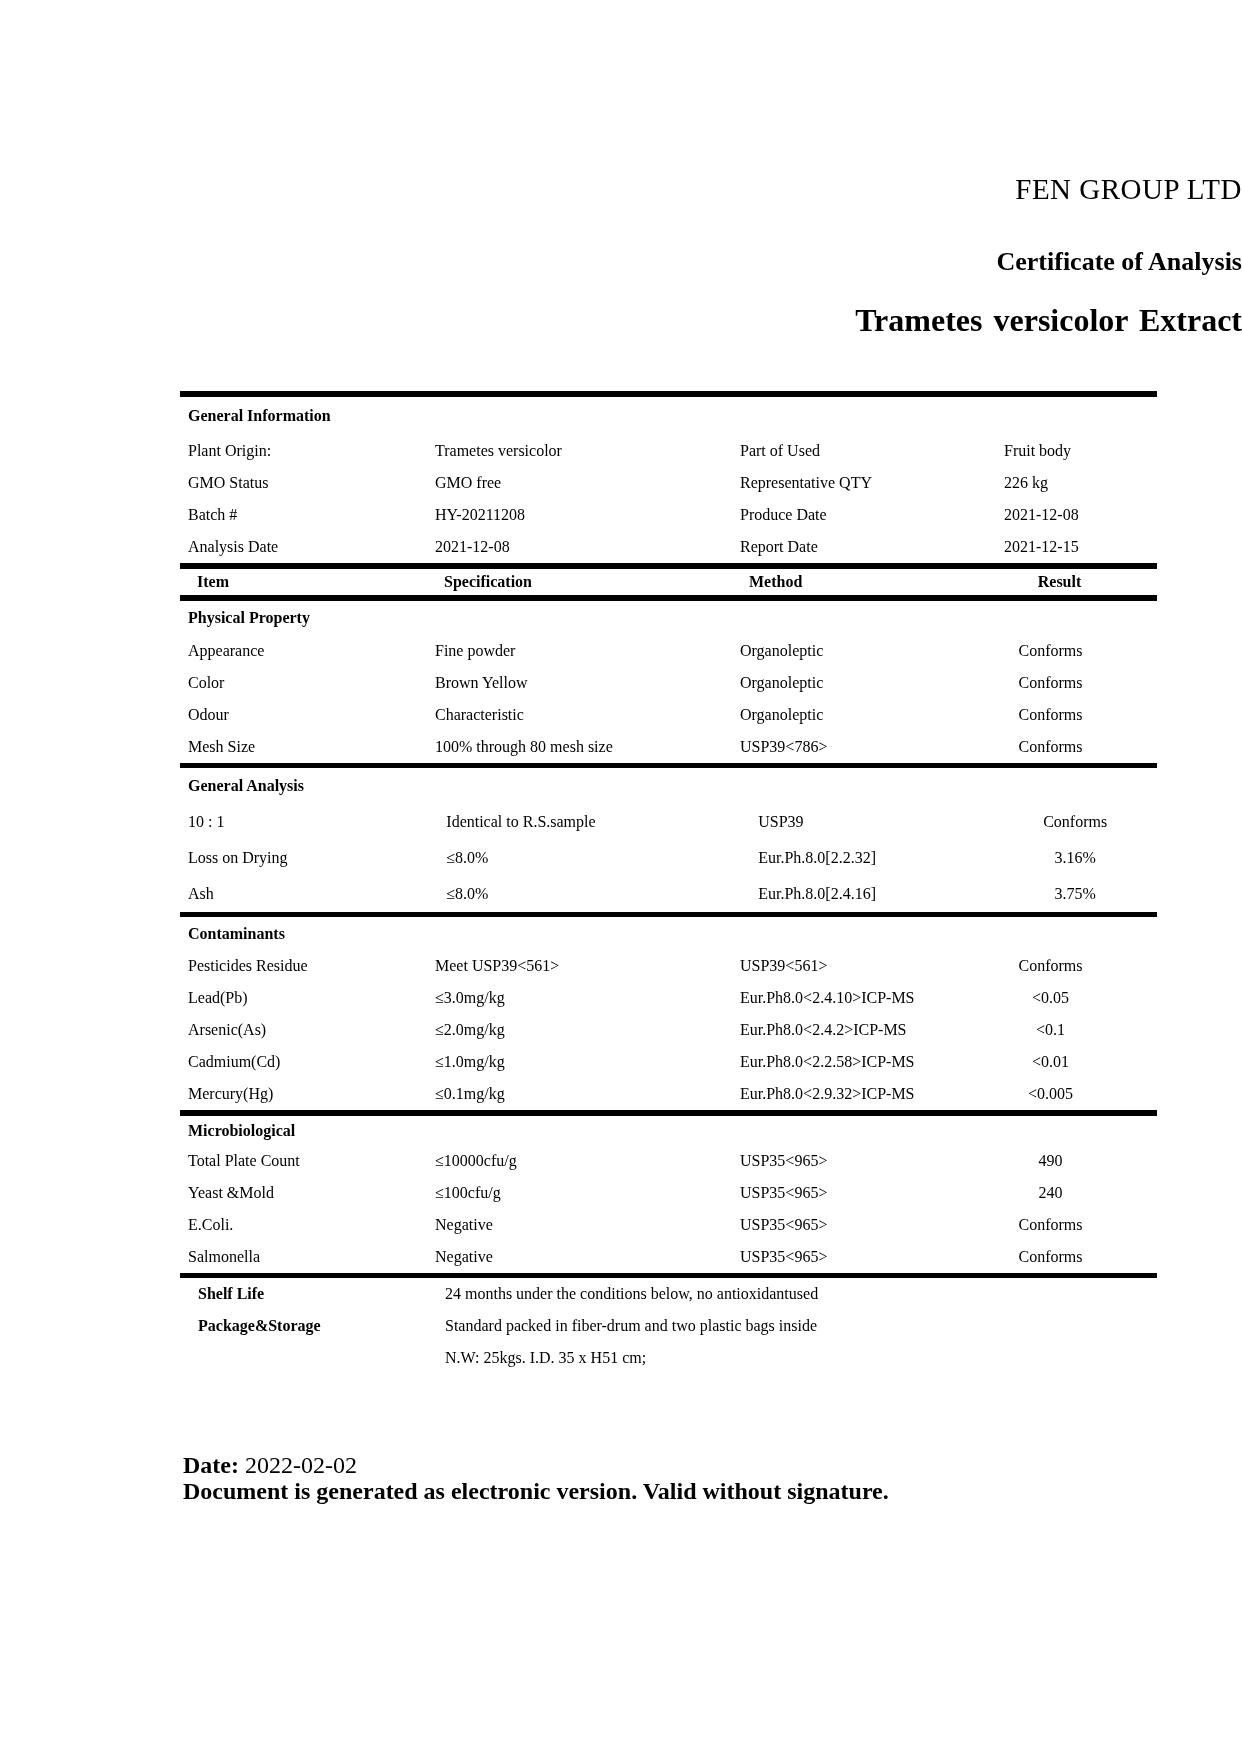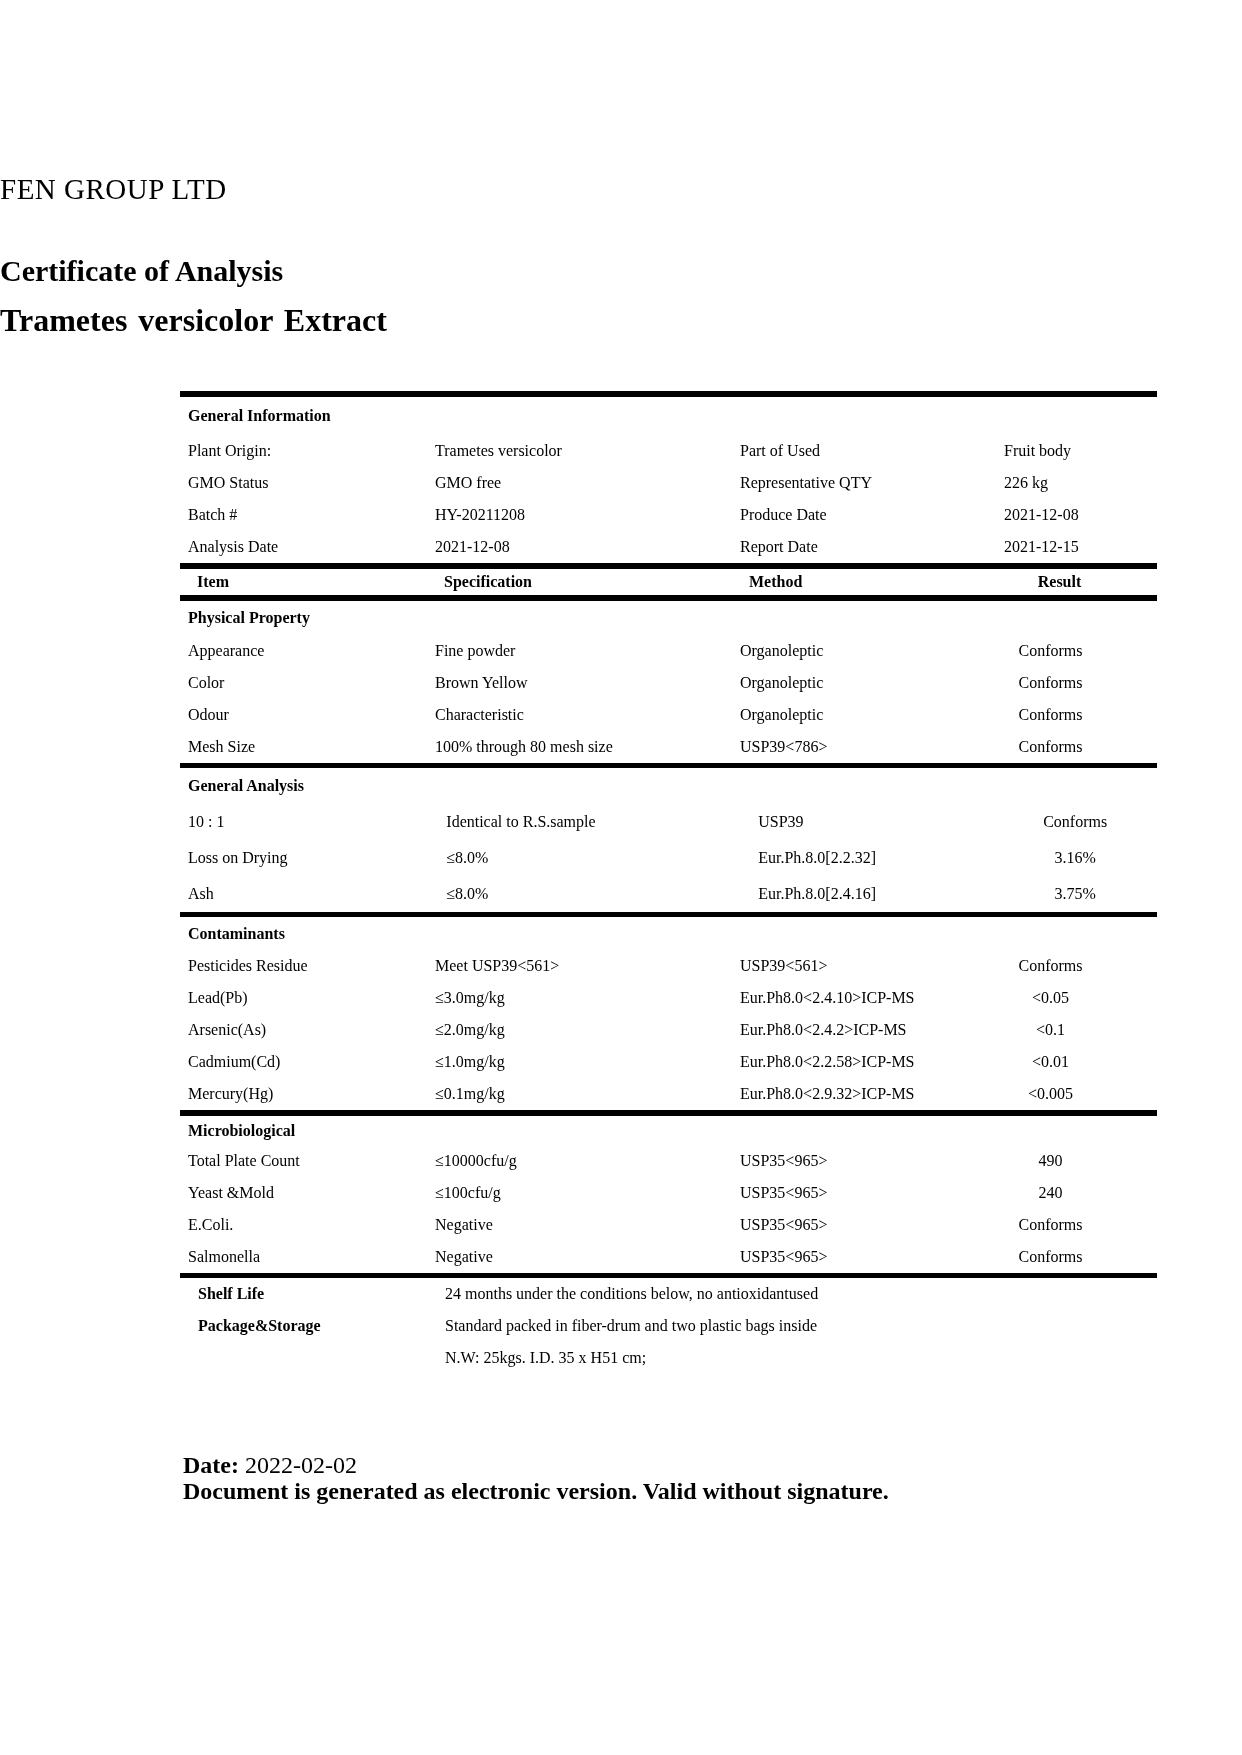--- a/index.html
+++ b/index.html
@@ -3,23 +3,23 @@
 <meta charset="utf-8">
 <style>
   html, body { margin:0; padding:0; }
   body {
     width:1242px; height:1755px;
     background:#ffffff; color:#000000;
     font-family:"Liberation Serif", serif;
     position:relative;
     -webkit-font-smoothing:antialiased;
   }
-  .center-line { position:absolute; left:0; width:1242px; text-align:left; white-space:nowrap; }
+  .center-line { position:absolute; left:0; width:1242px; text-align:right; white-space:nowrap; }
   .company    { top:173px; font-size:29px; font-weight:400; letter-spacing:0.5px; }
-  .doc-title  { top:254px; font-size:30px; font-weight:bold; }
+  .doc-title  { top:247px; font-size:26px; font-weight:bold; }
   .product    { top:302px; font-size:32px; font-weight:bold; word-spacing:3px; }
 
   .coa { position:absolute; left:152px; top:391px; width:977px; font-size:16px;margin-left:28px; }
   .rule  { background:#000; width:977px; }
   .h6 { height:6px; } .h5 { height:5px; }
 
   .row { display:flex; align-items:center; }
   .r32 { height:32px; } .r36 { height:36px;gap:30px; } .r26 { height:26px; }
   .t38 { height:38px; } .t34 { height:34px; } .t36 { height:36px; }
   .t33 { height:33px; } .t29 { height:29px; }

